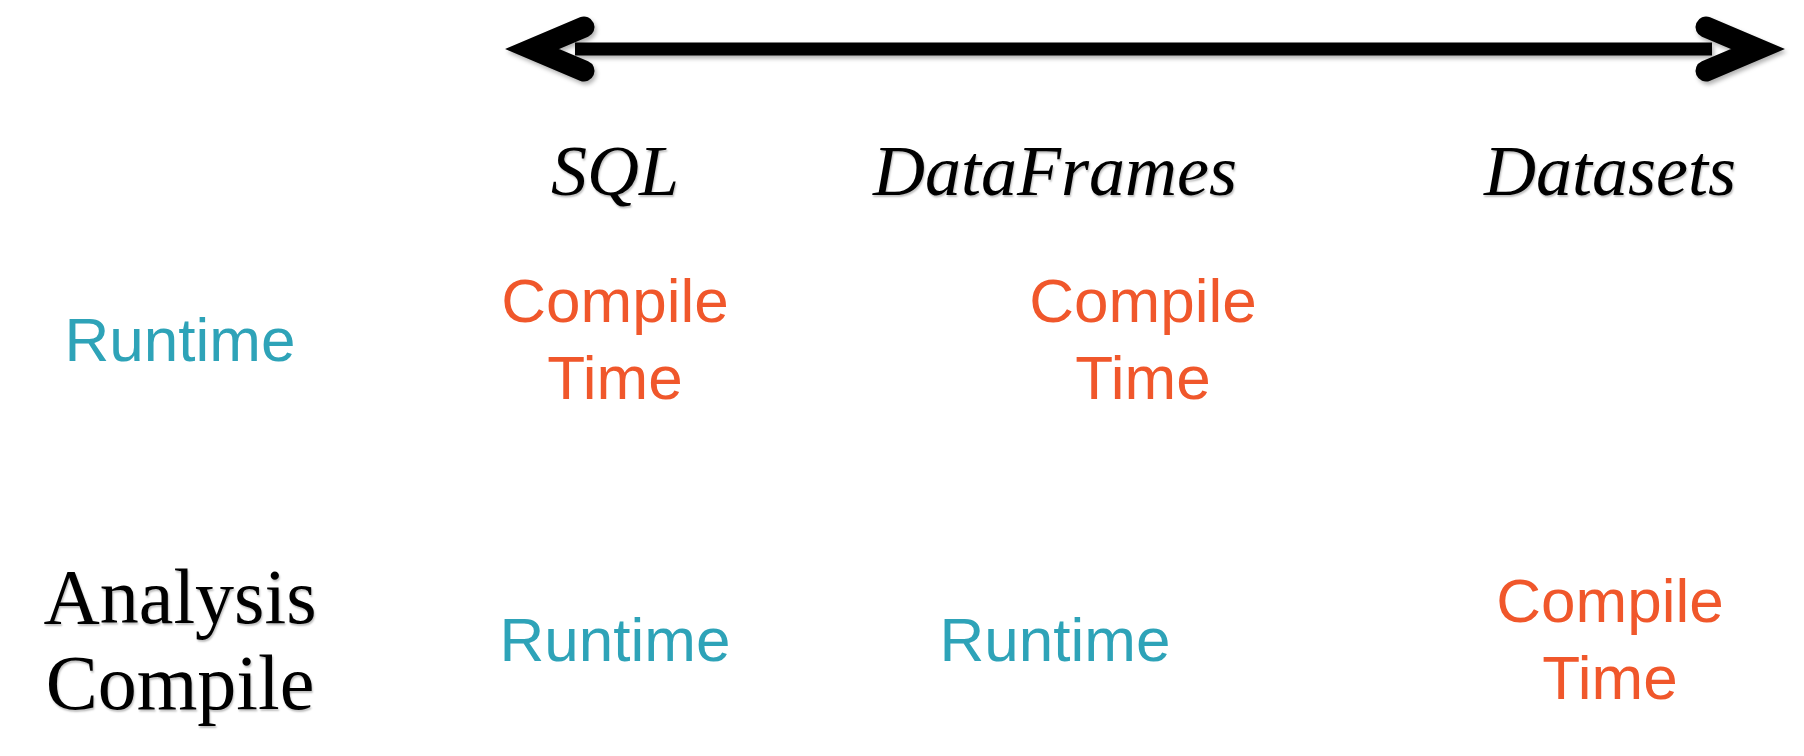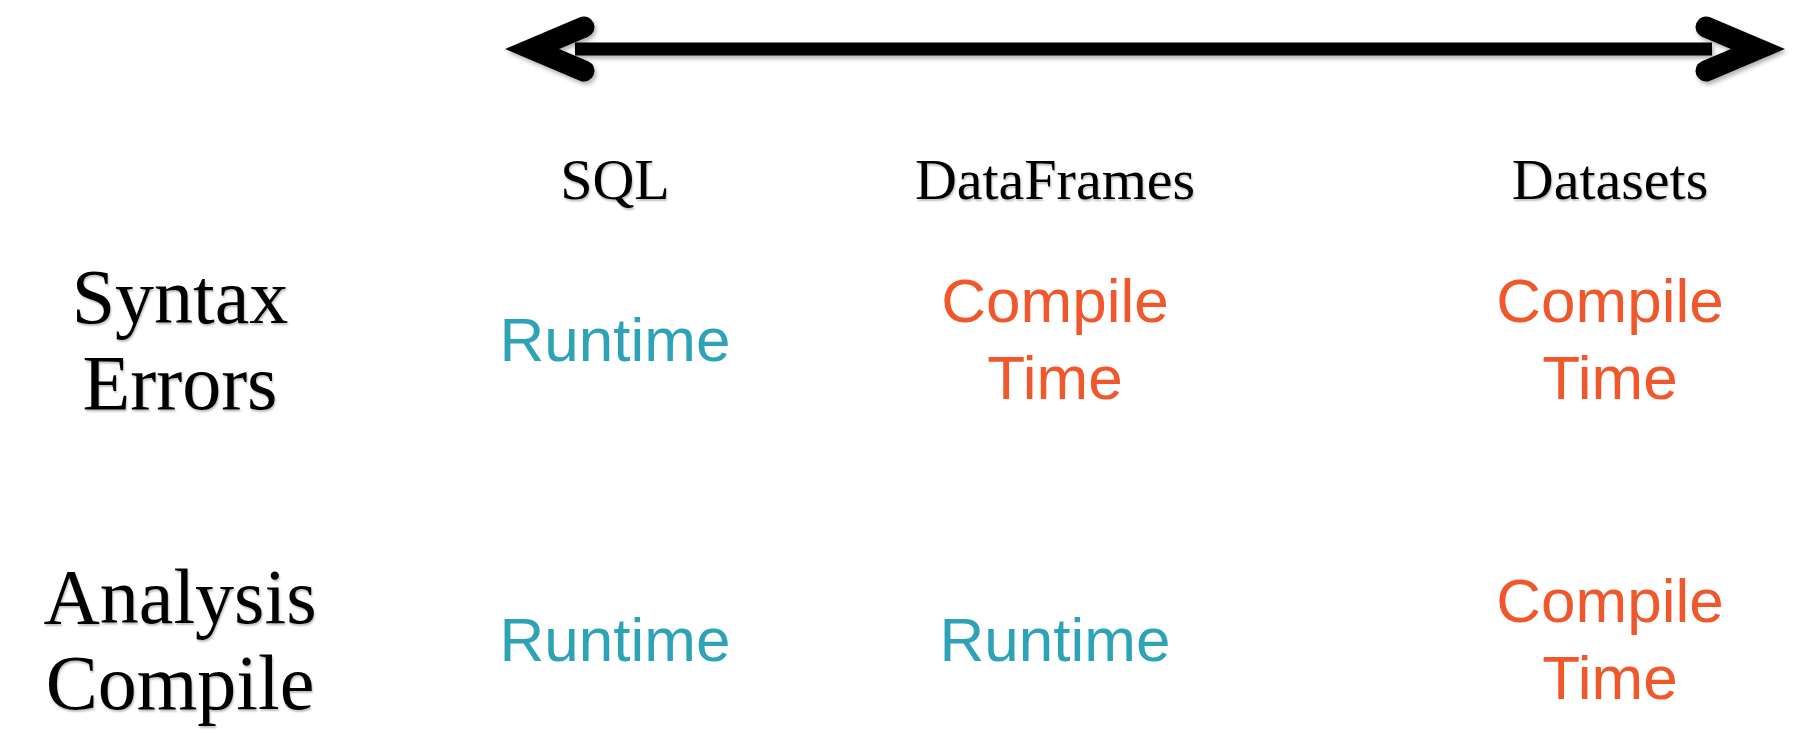--- a/index.html
+++ b/index.html
@@ -24,22 +24,22 @@
   
   .matrix{position:absolute;top:85px;left:0;width:1804px;
           display:grid;
           grid-template-columns:360px 510px 370px 564px;
           grid-template-rows:140px 230px 70px 230px;}
   .last{padding-left:176px;}
 
   .hcell{display:flex;align-items:flex-end;justify-content:center;
          padding-bottom:12px;white-space:nowrap;
          font-family:"Liberation Serif","DejaVu Serif",serif;
-         font-size:58px;color:var(--ink-black,#000);
-         text-shadow:1px 2px 2px rgba(0,0,0,0.25);}
+         font-size:72px;color:var(--ink-black,#000);
+         text-shadow:1px 2px 2px rgba(0,0,0,0.25);font-style:italic;}
 
   .rlabel{display:flex;align-items:center;justify-content:center;
           font-family:"Liberation Serif","DejaVu Serif",serif;
           font-size:78px;line-height:1.1;text-align:center;
           color:var(--ink-black,#000);
           text-shadow:1px 2px 2px rgba(0,0,0,0.25);}
   .rlabel > span{display:block;max-width:320px;}
 
   .cell{display:flex;align-items:center;justify-content:center;
         font-size:62px;font-weight:300;line-height:1.24;text-align:center;}
@@ -60,23 +60,20 @@
     <path class="head" d="M1706 27 L1758 49 L1706 71"></path>
   </svg>
 
   <div class="matrix">
 
     <div class="hcell"></div>
     <div class="hcell">SQL</div>
     <div class="hcell">DataFrames</div>
     <div class="hcell last">Datasets</div>
 
-    <div class="rlabel">
-      <span>Syntax Errors</span>
-    </div>
     <div class="cell" data-type="runtime">
       <span>Runtime</span>
     </div>
     <div class="cell" data-type="compile">
       <span>Compile Time</span>
     </div>
     <div class="cell last" data-type="compile">
       <span>Compile Time</span>
     </div>
 

